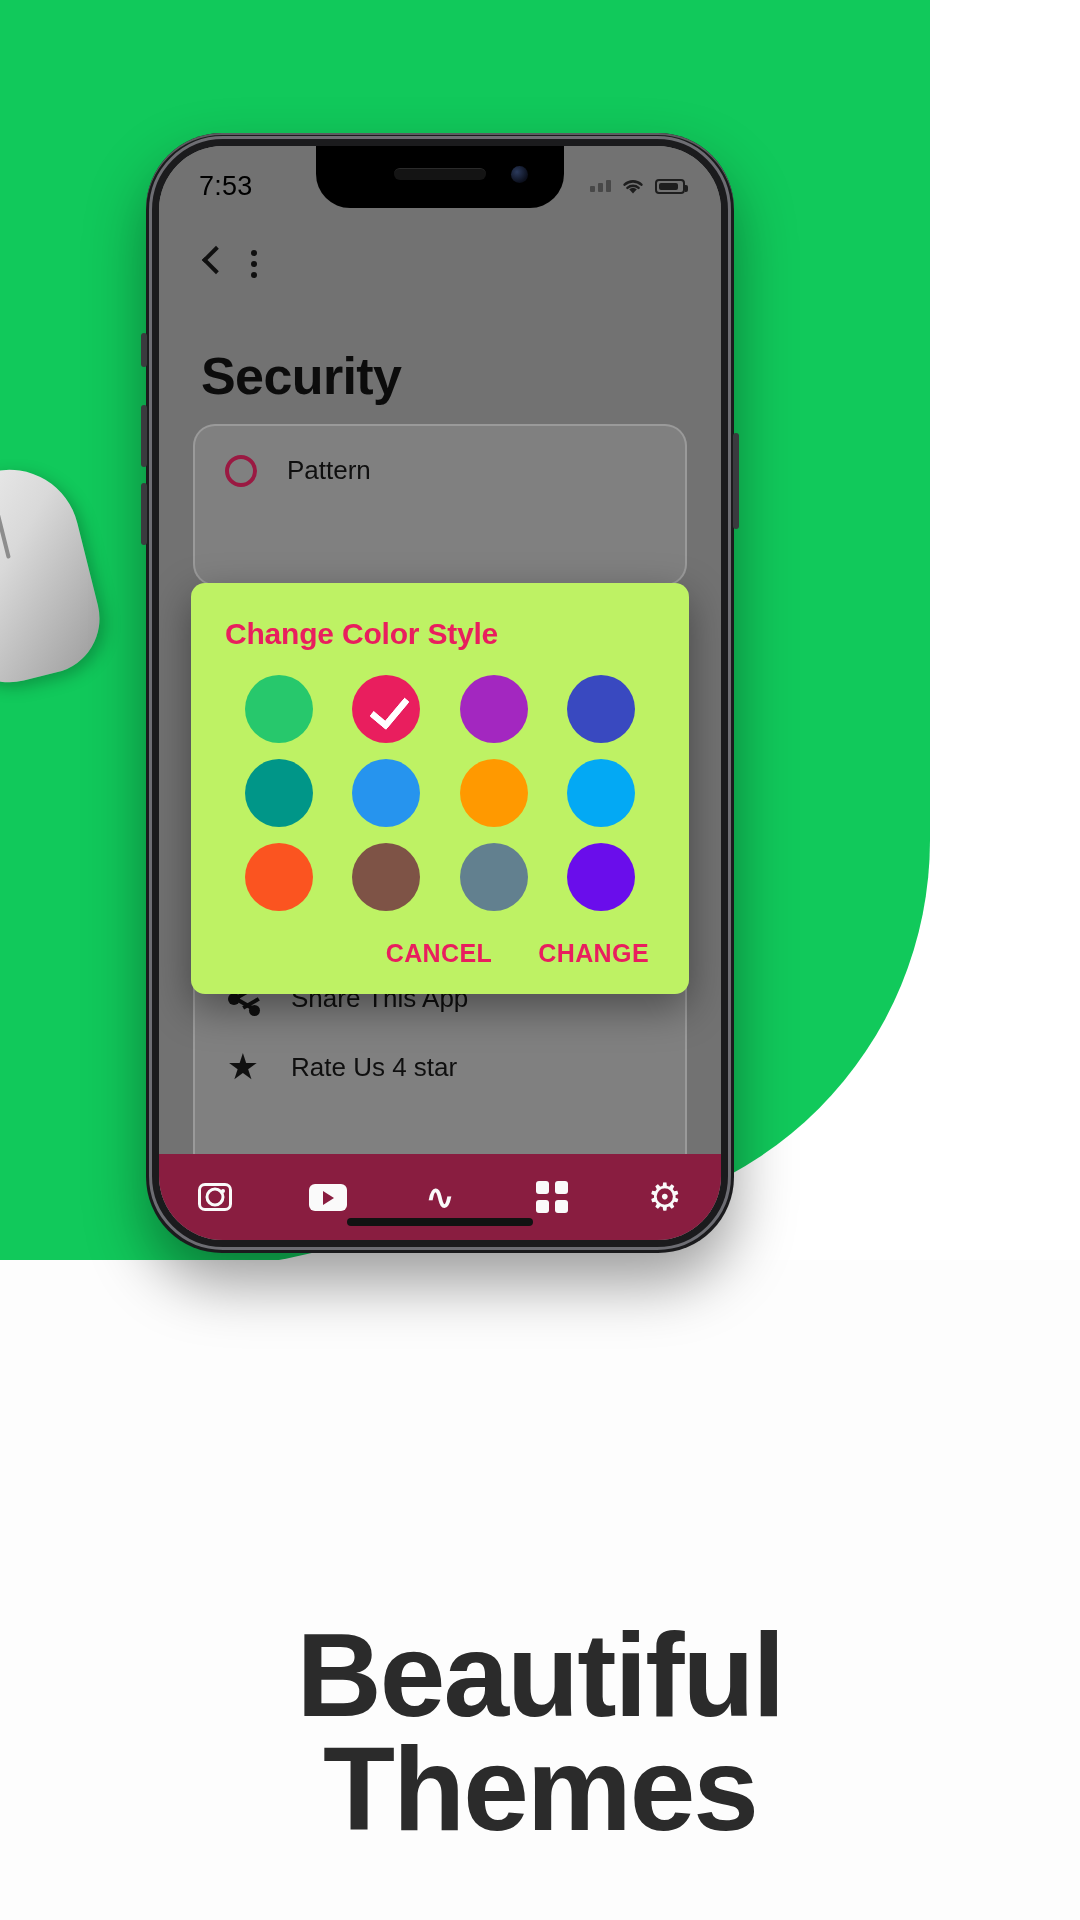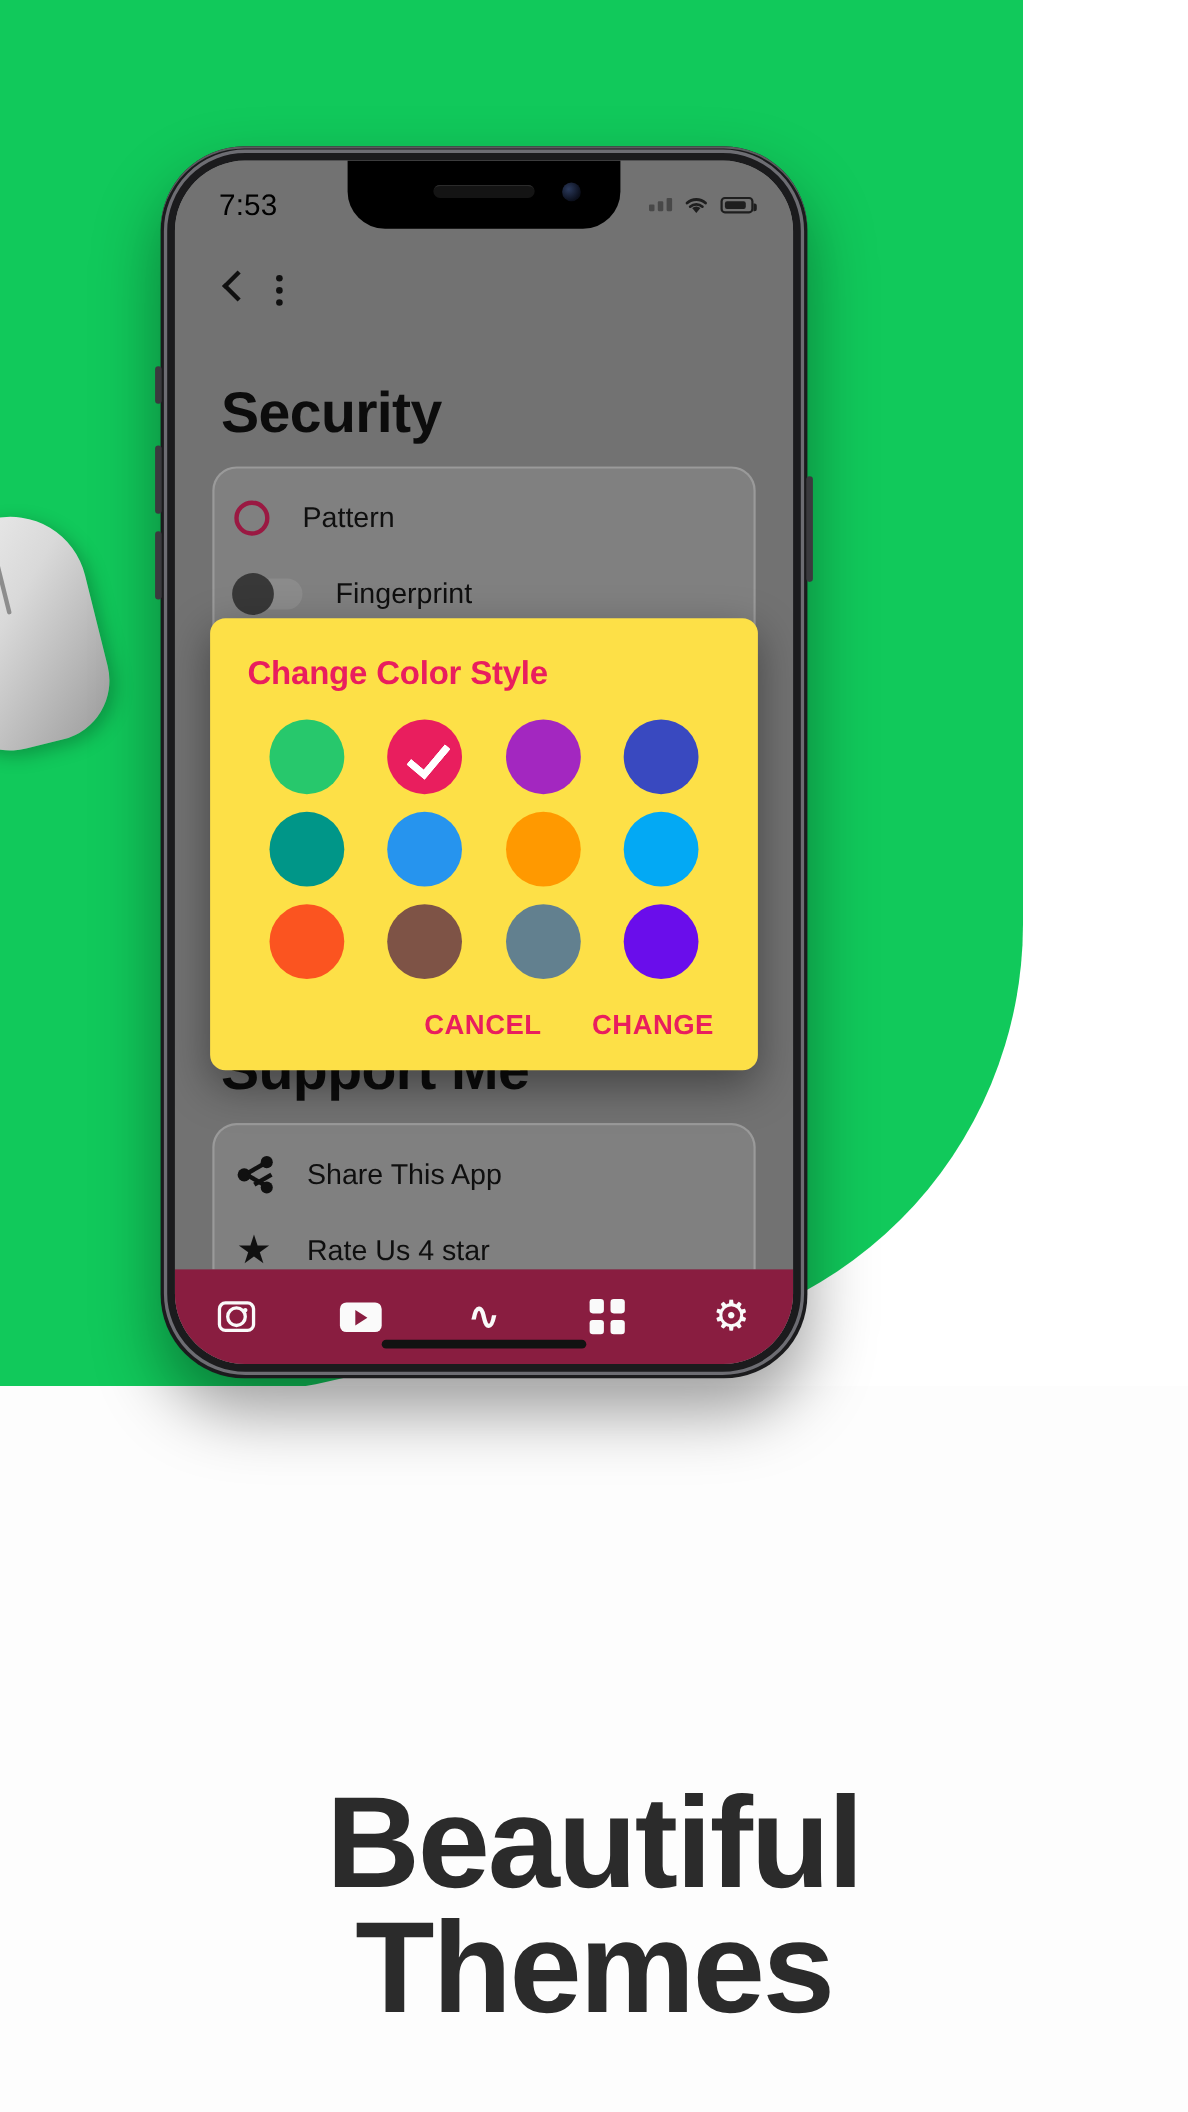--- a/index.html
+++ b/index.html
@@ -168,21 +168,21 @@
     font-size:52px; font-weight:bold; color:#0d0d0d;
     letter-spacing:-.6px; margin:30px 0 18px 8px;
   }
   .card {
     background:rgba(255,255,255,.10);
     border:2px solid rgba(255,255,255,.22);
     border-radius:22px;
     padding:10px 0;
   }
   .row {
-    display:flex; align-items:center; height:69px; padding:0 18px;
+    display:flex; align-items:center; height:69px; padding:0 30px;
   }
   .row-label { font-size:26px; color:#101010; margin-left:30px; }
   .radio-ring {
     width:32px; height:32px; border-radius:50%;
     border:4px solid #9E1A44; box-sizing:border-box;
   }
   .toggle {
     width:62px; height:28px; border-radius:16px;
     background:#8e8e8e; position:relative;
   }
@@ -242,23 +242,23 @@
   .nav-gear { font-size:38px; line-height:34px; color:#fff; }
   #home-indicator {
     position:absolute; left:50%; bottom:14px; transform:translateX(-50%);
     width:186px; height:8px; background:#121212; border-radius:5px; z-index:25;
   }
 
   
   #dialog-scrim { position:absolute; inset:0; background:rgba(0,0,0,.02); z-index:22; }
   #color-dialog {
     position:absolute; z-index:24;
-    left:32px; top:416px;
+    left:32px; top:437px;
     width:498px;
-    background:#fde047;
+    background:#bef264;
     border-radius:14px;
     padding:34px 34px 20px 34px;
     box-shadow:0 14px 40px rgba(0,0,0,.40);
   }
   #dialog-title {
     font-size:30px; font-weight:bold; color:#E91E5E; letter-spacing:-.2px;
     margin-bottom:24px;
   }
   #color-grid {
     display:grid; grid-template-columns:repeat(4,1fr);
@@ -322,24 +322,20 @@
         </div>
       </div>
 
       <div id="page-body">
 
         <div class="section-title">Security</div>
         <div class="card">
           <div class="row">
             <div class="radio-ring"></div>
             <div class="row-label">Pattern</div>
-          </div>
-          <div class="row">
-            <div class="toggle"></div>
-            <div class="row-label">Fingerprint</div>
           </div>
           <div class="row"></div>
         </div>
 
         <div class="section-title">Themes</div>
         <div class="card" style="height:150px"></div>
 
         <div class="section-title">Support Me</div>
         <div class="card">
           <div class="row">

